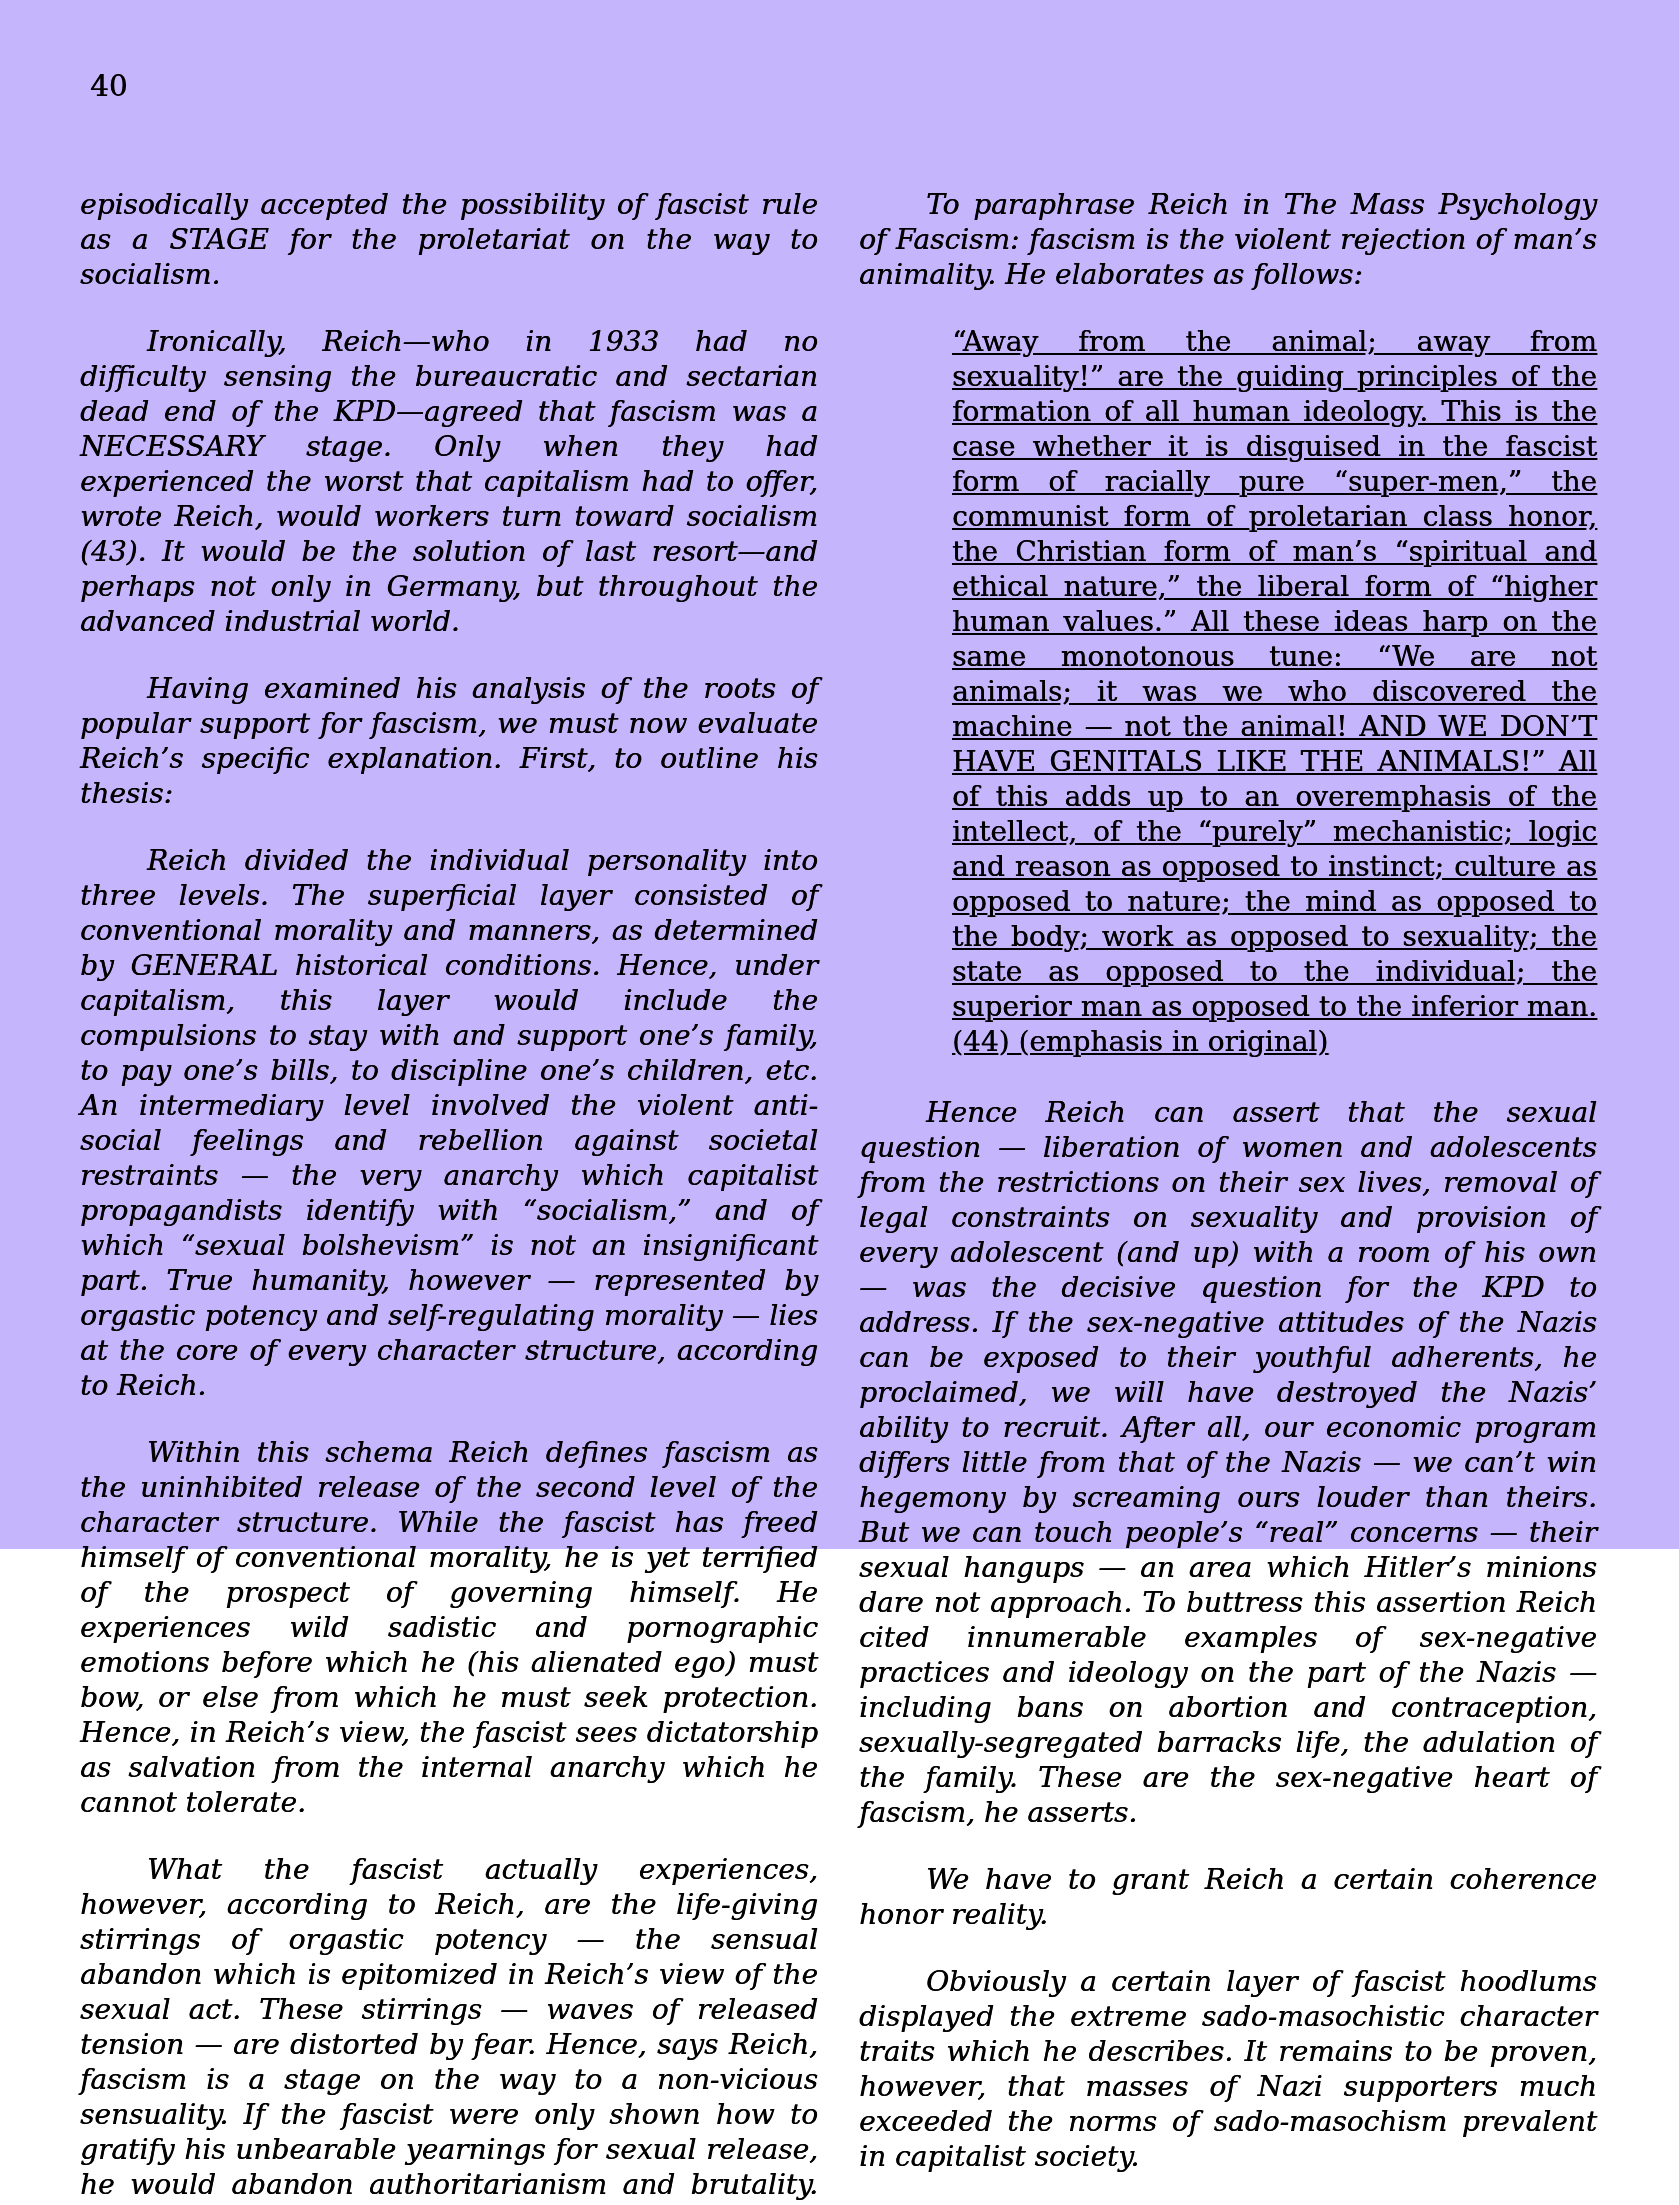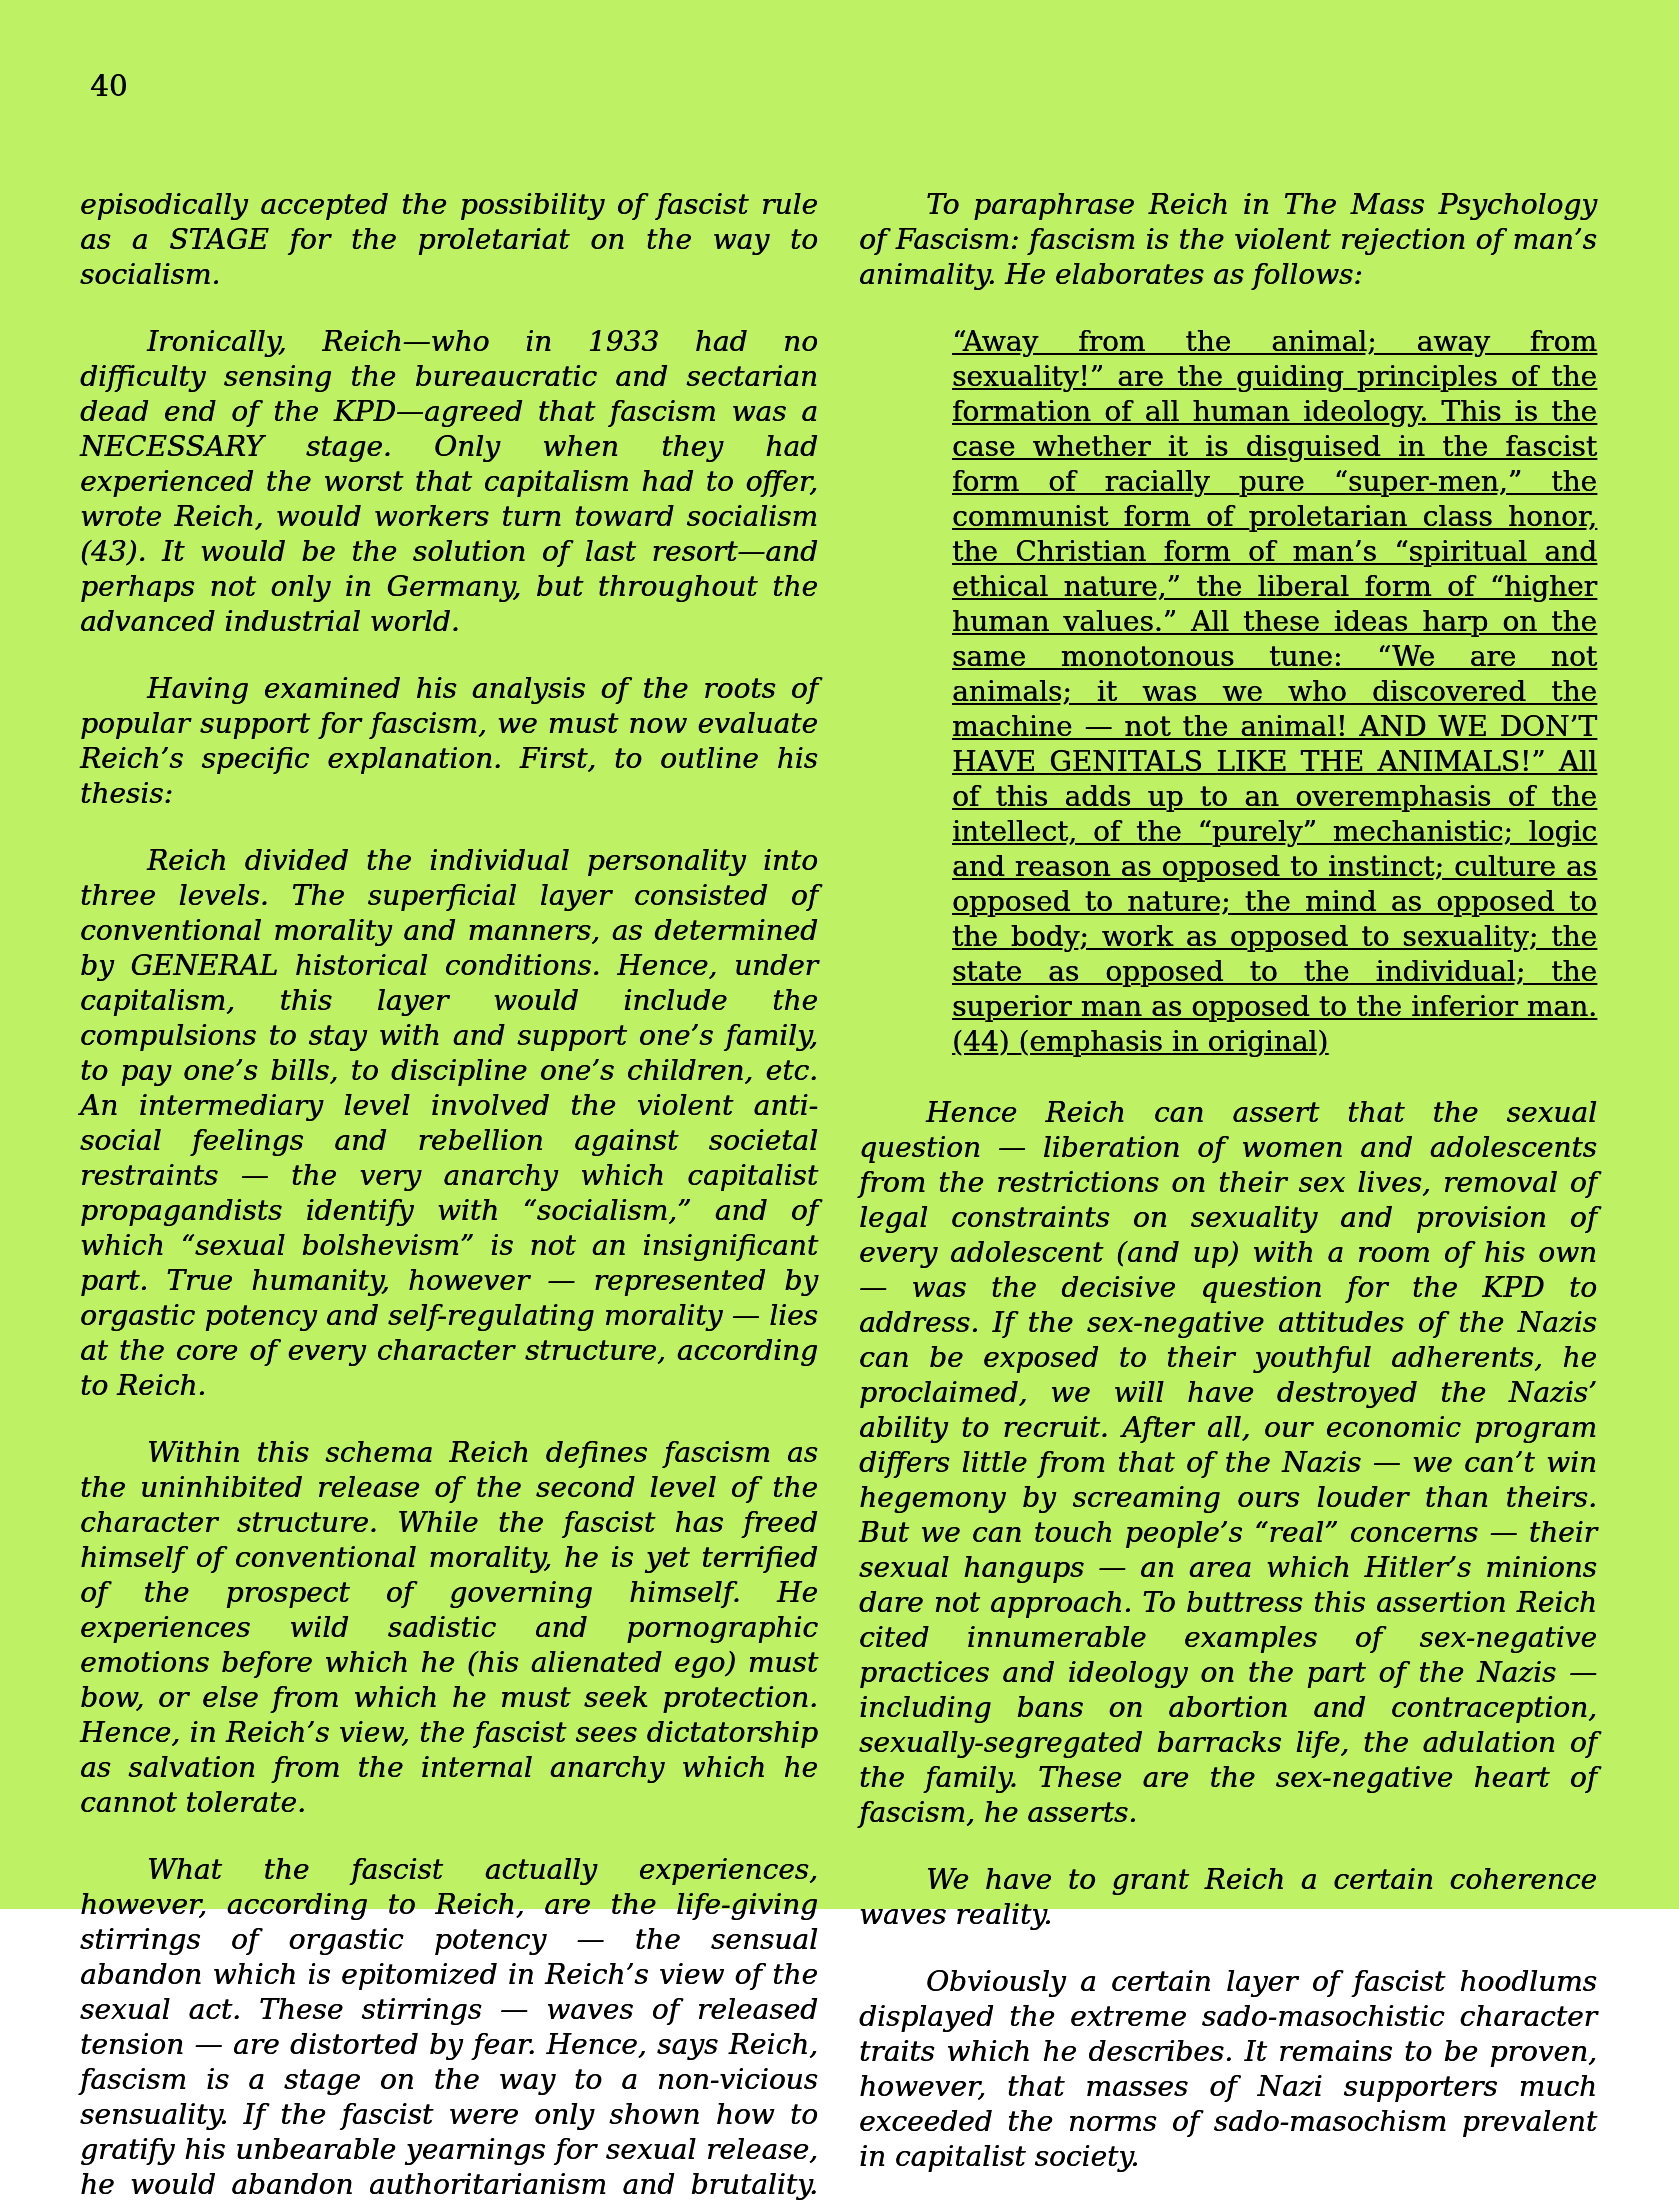--- a/index.html
+++ b/index.html
@@ -7,22 +7,22 @@
     padding: 0;
     width: 1679px;
     height: 2205px;
     background: #ffffff;
     overflow: hidden;
   }
   .page {
     position: absolute;
     inset: 0;
     width: 1679px;
-    height: 1909px;
-    background: #bef264;
+    height: 1549px;
+    background: #c4b5fd;
     color: #000000;
     font-family: "DejaVu Serif", "Liberation Serif", serif;
     text-shadow: 0.4px 0 0 #000;
   }
   .page-number {
     position: absolute;
     left: 90px;
     top: 69px;
     font-size: 29.5px;
     line-height: 35px;
@@ -63,19 +63,19 @@
     <p>Having examined his analysis of the roots of popular support for fascism, we must now evaluate Reich’s specific explanation.  First, to outline his thesis:</p>
     <p>Reich divided the individual personality into three levels. The superficial layer consisted of conventional morality and manners, as determined by GENERAL historical conditions. Hence, under capitalism, this layer would include the compulsions to stay with and support one’s family, to pay one’s bills, to discipline one’s children, etc.  An intermediary level involved the violent anti-social feelings and rebellion against societal restraints — the very anarchy which capitalist propagandists identify with “socialism,” and of which “sexual bolshevism” is not an insignificant part.  True humanity, however — represented by orgastic potency and self-regulating morality — lies at the core of every character structure, according to Reich.</p>
     <p>Within this schema Reich defines fascism as the uninhibited release of the second level of the character structure.  While the fascist has freed himself of conventional morality, he is yet terrified of the prospect of governing himself.  He experiences wild sadistic and pornographic emotions before which he (his alienated ego) must bow, or else from which he must seek protection.  Hence, in Reich’s view, the fascist sees dictatorship as salvation from the internal anarchy which he cannot tolerate.</p>
     <p>What the fascist actually experiences, however, according to Reich, are the life-giving stirrings of orgastic potency — the sensual abandon which is epitomized in Reich’s view of the sexual act.  These stirrings — waves of released tension — are distorted by fear.  Hence, says Reich, fascism is a stage on the way to a non-vicious sensuality.  If the fascist were only shown how to gratify his unbearable yearnings for sexual release, he would abandon authoritarianism and brutality.  As it is, the fascist seeks sexual gratification through erotic fascist forms — the goose-step, the swastika sign, sado-masochistic submission and torture, etc.  That these sexual modes never really provide him with full tension release — or satisfaction — is what leaves Reich’s “fascist” vulnerable to socialism, which is only economic and social structure within which true sexual freedom is available.</p>
   </div>
 
   <div class="col col-right">
     <p>To paraphrase Reich in The Mass Psychology of Fascism:  fascism is the violent rejection of man’s animality.  He elaborates as follows:</p>
     <div class="quote">“Away from the animal; away from sexuality!” are the guiding principles of the formation of all human ideology.  This is the case whether it is disguised in the fascist form of racially pure “super-men,” the communist form of proletarian class honor, the Christian form of man’s “spiritual and ethical nature,” the liberal form of “higher human values.” All these ideas harp on the same monotonous tune: “We are not animals; it was we who discovered the machine — not the animal!  AND WE DON’T HAVE GENITALS LIKE THE ANIMALS!”  All of this adds up to an overemphasis of the intellect, of the “purely” mechanistic; logic and reason as opposed to instinct; culture as opposed to nature; the mind as opposed to the body; work as opposed to sexuality; the state as opposed to the individual; the superior man as opposed to the inferior man.(44) (emphasis in original)</div>
     <p>Hence Reich can assert that the sexual question — liberation of women and adolescents from the restrictions on their sex lives, removal of legal constraints on sexuality and provision of every adolescent (and up) with a room of his own — was the decisive question for the KPD to address.  If the sex-negative attitudes of the Nazis can be exposed to their youthful adherents, he proclaimed, we will have destroyed the Nazis’ ability to recruit.  After all, our economic program differs little from that of the Nazis — we can’t win hegemony by screaming ours louder than theirs.  But we can touch people’s “real” concerns — their sexual hangups — an area which Hitler’s minions dare not approach.  To buttress this assertion Reich cited innumerable examples of sex-negative practices and ideology on the part of the Nazis — including bans on abortion and contraception, sexually-segregated barracks life, the adulation of the family.  These are the sex-negative heart of fascism, he asserts.</p>
-    <p>We have to grant Reich a certain coherence waves reality.</p>
+    <p>We have to grant Reich a certain coherence honor reality.</p>
     <p>Obviously a certain layer of fascist hoodlums displayed the extreme sado-masochistic character traits which he describes.  It remains to be proven, however, that masses of Nazi supporters much exceeded the norms of sado-masochism prevalent in capitalist society.</p>
 
   </div>
 
 </div>
 
 
 </body></html>

